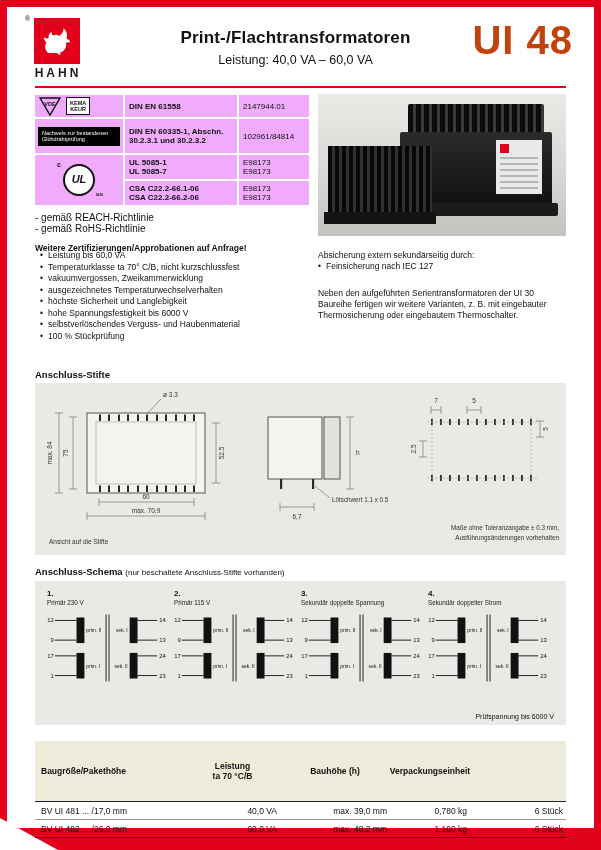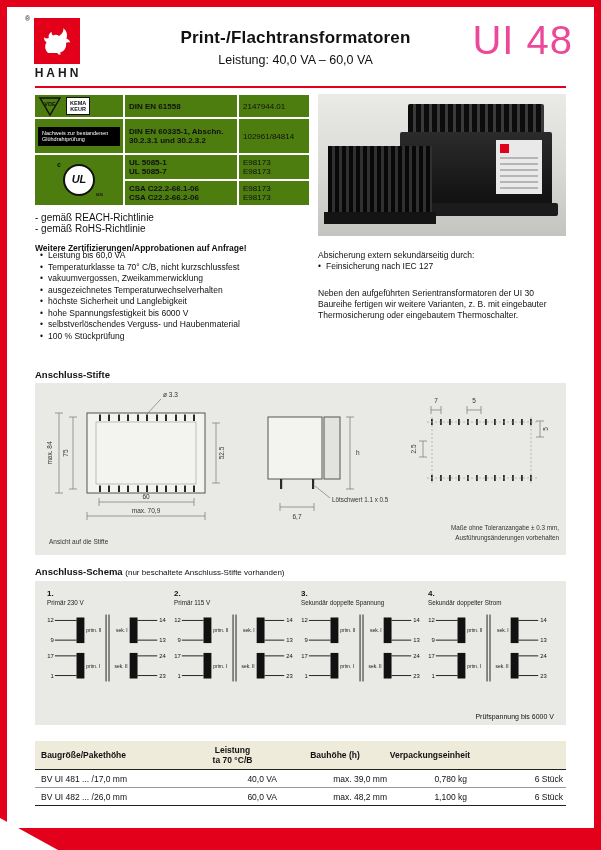--- a/index.html
+++ b/index.html
@@ -19,27 +19,27 @@
                   clip-path:polygon(0 0, 0 100%, 100% 100%); }
 
   
   .logo-wrap { position:absolute; left:34px; top:18px; width:48px; text-align:center; }
   .reg { position:absolute; left:-9px; top:-3px; font-size:7px; }
   .logo-box { width:46px; height:46px; background:#E2001A; display:flex; align-items:center; justify-content:center; }
   .logo-text { font-weight:bold; font-size:12px; letter-spacing:3px; margin-top:2px; color:#1a1a1a; }
   .title-block { position:absolute; left:120px; right:130px; top:28px; text-align:center; }
   .page-title { font-size:17px; font-weight:bold; letter-spacing:.2px; }
   .page-subtitle { font-size:12.5px; margin-top:5px; }
-  .model { position:absolute; right:28px; top:18px; font-size:40px; font-weight:normal; color:#ec4899; letter-spacing:1px; }
+  .model { position:absolute; right:28px; top:18px; font-size:40px; font-weight:bold; color:#c2410c; letter-spacing:1px; }
   .rule { position:absolute; left:35px; top:86px; width:531px; height:2px; background:#E2001A; }
 
   
   .left-col { position:absolute; left:35px; top:95px; width:274px; }
   .cert-table { display:grid; grid-template-columns:88px 112px 70px; grid-template-rows:22px 34px 24px 24px; gap:2px; }
-  .cc { background:#4d7c0f; display:flex; align-items:center; overflow:hidden; }
+  .cc { background:#f0abfc; display:flex; align-items:center; overflow:hidden; }
   .cc.norm { font-weight:bold; font-size:8px; line-height:9px; padding:2px 4px; }
   .cc.num  { font-size:8px; line-height:9px; padding:2px 4px; }
   .cc.col  { flex-direction:column; align-items:flex-start; justify-content:space-evenly; }
   .cc.logos { padding:1px 3px; gap:4px; }
   .ul-cell { grid-row:3 / 5; grid-column:1; justify-content:center; }
   .vde-mark { flex:0 0 auto; }
   .kema { border:1px solid #111; font-size:5.5px; font-weight:bold; line-height:6px; padding:2px 3px; text-align:center; background:#fff; }
   .ulmark { position:relative; width:28px; height:28px; border:2px solid #111; border-radius:50%; background:#fff; }
   .ul-main { position:absolute; left:0; right:0; top:7px; text-align:center; font-weight:bold; font-style:italic; font-size:11px; }
   .ul-c  { position:absolute; left:-8px; top:-5px; font-size:7px; font-weight:bold; }
@@ -91,21 +91,21 @@
   .diag-num { font-size:8px; font-weight:bold; }
   .diag-label { font-size:6.3px; margin:1px 0 3px 0; color:#222; }
   .pin { font-size:6px; fill:#111; }
   .wlabel { font-size:5px; fill:#111; }
   .test-voltage { position:absolute; right:12px; bottom:5px; font-size:7px; }
 
   
   .spec-table { position:absolute; left:35px; top:741px; width:531px; font-size:8.5px; }
   .shead, .srow { display:grid; grid-template-columns:150px 95px 110px 80px 96px; }
   .shead { background:#EFEBDA; border-bottom:1.5px solid #222; }
-  .sh { padding:4px 3px; font-weight:bold; display:flex; align-items:center; justify-content:center;
+  .sh { padding:20px 3px; font-weight:bold; display:flex; align-items:center; justify-content:center;
         text-align:center; white-space:pre-line; line-height:10px; }
   .sh.c1 { justify-content:flex-start; text-align:left; padding-left:6px; }
   .srow { border-bottom:1px solid #999; }
   .srow:last-child { border-bottom:1.5px solid #222; }
   .sd { padding:3.5px 3px; text-align:right; }
   .sd.c1 { text-align:left; padding-left:6px; }
 </style>
 </head>
 <body>
 

